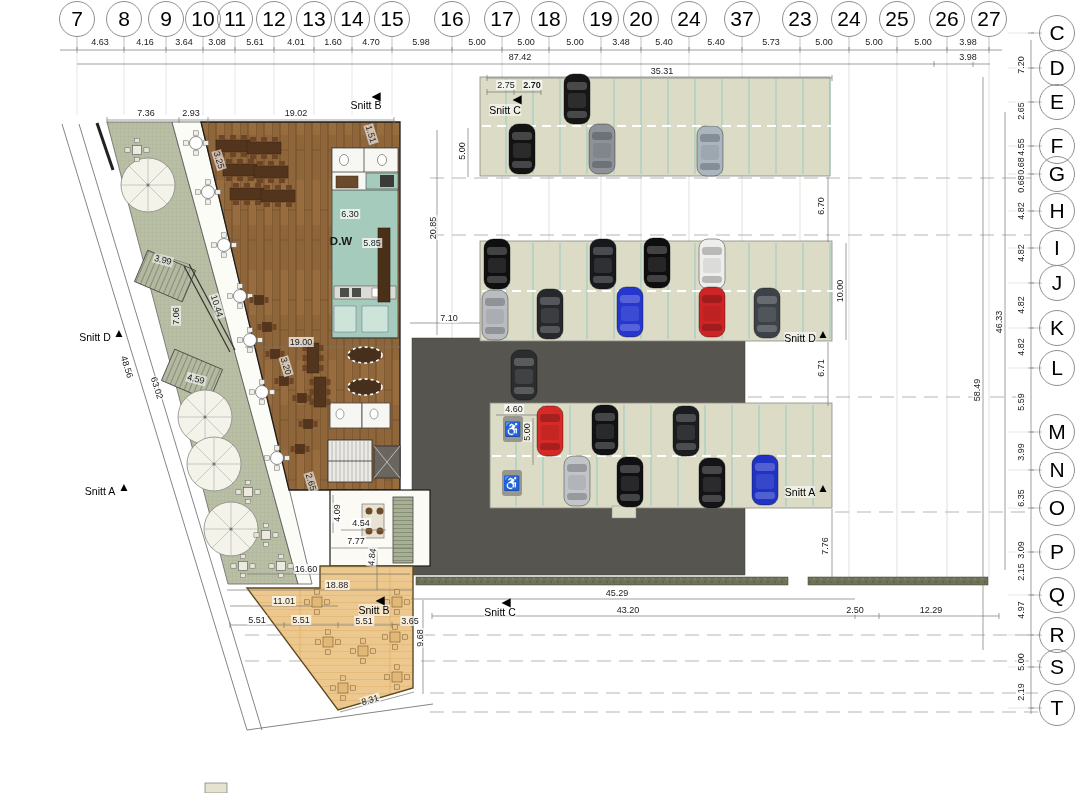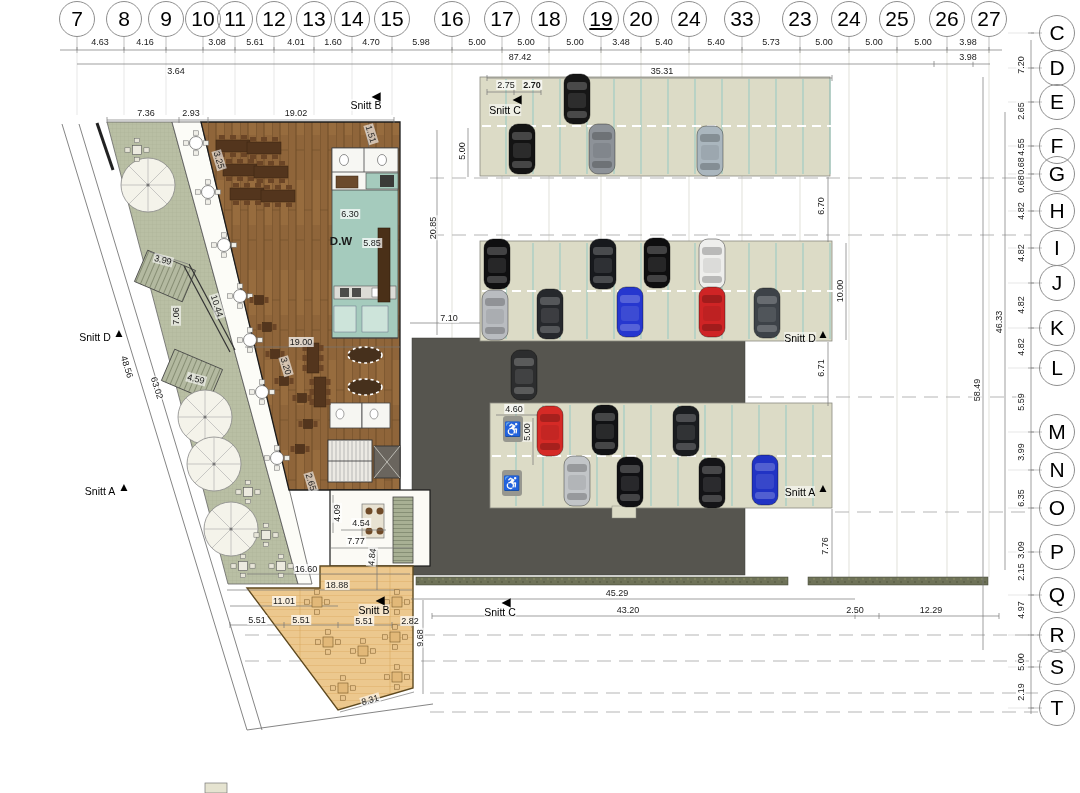--- a/index.html
+++ b/index.html
@@ -783,24 +783,24 @@
       <div class="bubble" style="left: 166px; top: 19px;">9</div>
       <div class="bubble" style="left: 203px; top: 19px;">10</div>
       <div class="bubble" style="left: 235px; top: 19px;">11</div>
       <div class="bubble" style="left: 274px; top: 19px;">12</div>
       <div class="bubble" style="left: 314px; top: 19px;">13</div>
       <div class="bubble" style="left: 352px; top: 19px;">14</div>
       <div class="bubble" style="left: 392px; top: 19px;">15</div>
       <div class="bubble" style="left: 452px; top: 19px;">16</div>
       <div class="bubble" style="left: 502px; top: 19px;">17</div>
       <div class="bubble" style="left: 549px; top: 19px;">18</div>
-      <div class="bubble" style="left: 601px; top: 19px; text-decoration: underline;">19</div>
+      <div class="bubble" style="left: 601px; top: 19px;">19</div>
       <div class="bubble" style="left: 641px; top: 19px;">20</div>
       <div class="bubble" style="left: 689px; top: 19px;">24</div>
-      <div class="bubble" style="left: 742px; top: 19px;">33</div>
+      <div class="bubble" style="left: 742px; top: 19px;">37</div>
       <div class="bubble" style="left: 800px; top: 19px;">23</div>
       <div class="bubble" style="left: 849px; top: 19px;">24</div>
       <div class="bubble" style="left: 897px; top: 19px;">25</div>
       <div class="bubble" style="left: 947px; top: 19px;">26</div>
       <div class="bubble" style="left: 989px; top: 19px;">27</div>
     </div>
 <div id="axis-right">
       <div class="bubble" style="left: 1057px; top: 33px;">C</div>
       <div class="bubble" style="left: 1057px; top: 68px;">D</div>
       <div class="bubble" style="left: 1057px; top: 102px;">E</div>
@@ -816,21 +816,21 @@
       <div class="bubble" style="left: 1057px; top: 508px;">O</div>
       <div class="bubble" style="left: 1057px; top: 552px;">P</div>
       <div class="bubble" style="left: 1057px; top: 595px;">Q</div>
       <div class="bubble" style="left: 1057px; top: 635px;">R</div>
       <div class="bubble" style="left: 1057px; top: 667px;">S</div>
       <div class="bubble" style="left: 1057px; top: 708px;">T</div>
     </div>
 <div id="labels">
       <div class="lbl" style="left: 100px; top: 42px;">4.63</div>
       <div class="lbl" style="left: 145px; top: 42px;">4.16</div>
-      <div class="lbl" style="left: 176px; top: 42px; margin-top: 29px;">3.64</div>
+      <div class="lbl" style="left: 184px; top: 42px;">3.64</div>
       <div class="lbl" style="left: 217px; top: 42px;">3.08</div>
       <div class="lbl" style="left: 255px; top: 42px;">5.61</div>
       <div class="lbl" style="left: 296px; top: 42px;">4.01</div>
       <div class="lbl" style="left: 333px; top: 42px;">1.60</div>
       <div class="lbl" style="left: 371px; top: 42px;">4.70</div>
       <div class="lbl" style="left: 421px; top: 42px;">5.98</div>
       <div class="lbl" style="left: 477px; top: 42px;">5.00</div>
       <div class="lbl" style="left: 526px; top: 42px;">5.00</div>
       <div class="lbl" style="left: 575px; top: 42px;">5.00</div>
       <div class="lbl" style="left: 621px; top: 42px;">3.48</div>
@@ -898,21 +898,21 @@
       <div class="lbl" style="left: 306px; top: 569px;">16.60</div>
       <div class="lbl" style="left: 337px; top: 585px;">18.88</div>
       <div class="lbl" style="left: 617px; top: 593px;">45.29</div>
       <div class="lbl" style="left: 284px; top: 601px;">11.01</div>
       <div class="lbl" style="left: 628px; top: 610px;">43.20</div>
       <div class="lbl" style="left: 855px; top: 610px;">2.50</div>
       <div class="lbl" style="left: 931px; top: 610px;">12.29</div>
       <div class="lbl" style="left: 257px; top: 620px;">5.51</div>
       <div class="lbl" style="left: 301px; top: 620px;">5.51</div>
       <div class="lbl" style="left: 364px; top: 621px;">5.51</div>
-      <div class="lbl" style="left: 410px; top: 621px;">2.82</div>
+      <div class="lbl" style="left: 410px; top: 621px;">3.65</div>
       <div class="lbl rot" style="left: 420px; top: 638px; transform: translate(-50%, -50%) rotate(-90deg);">9.68</div>
       <div class="lbl rot" style="left: 370px; top: 700px; transform: translate(-50%, -50%) rotate(-16deg);">8.31</div>
       <div class="snitt" style="left: 366px; top: 105px;">Snitt B</div>
       <div class="s-arrow" style="left: 376px; top: 96px;">◀</div>
       <div class="snitt" style="left: 505px; top: 110px;">Snitt C</div>
       <div class="s-arrow" style="left: 517px; top: 99px;">◀</div>
       <div class="snitt" style="left: 95px; top: 337px;">Snitt D</div>
       <div class="s-arrow" style="left: 119px; top: 333px;">▲</div>
       <div class="snitt" style="left: 100px; top: 491px;">Snitt A</div>
       <div class="s-arrow" style="left: 124px; top: 487px;">▲</div>

